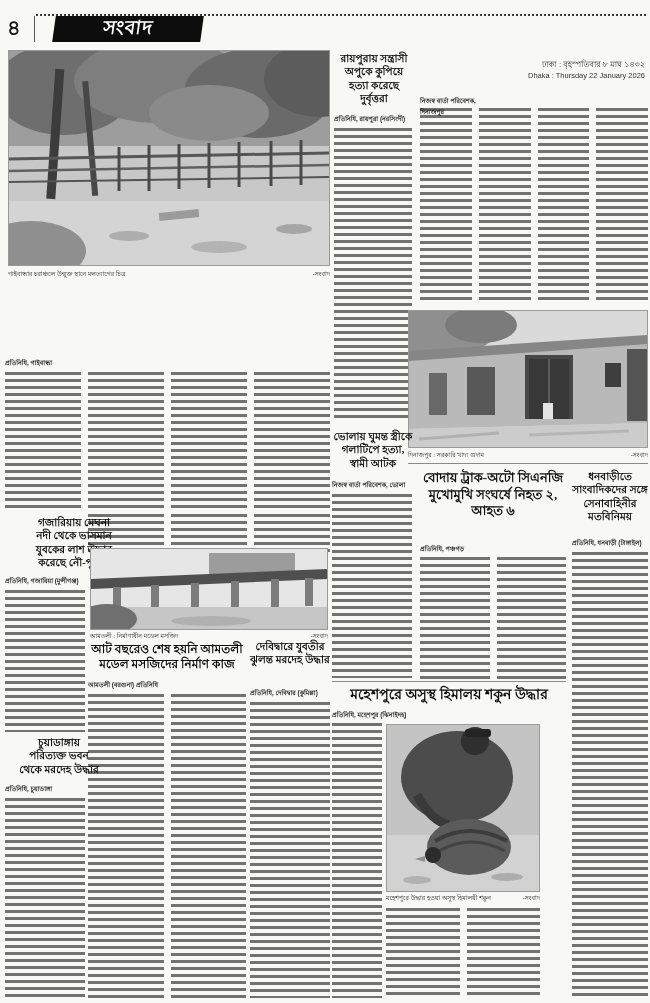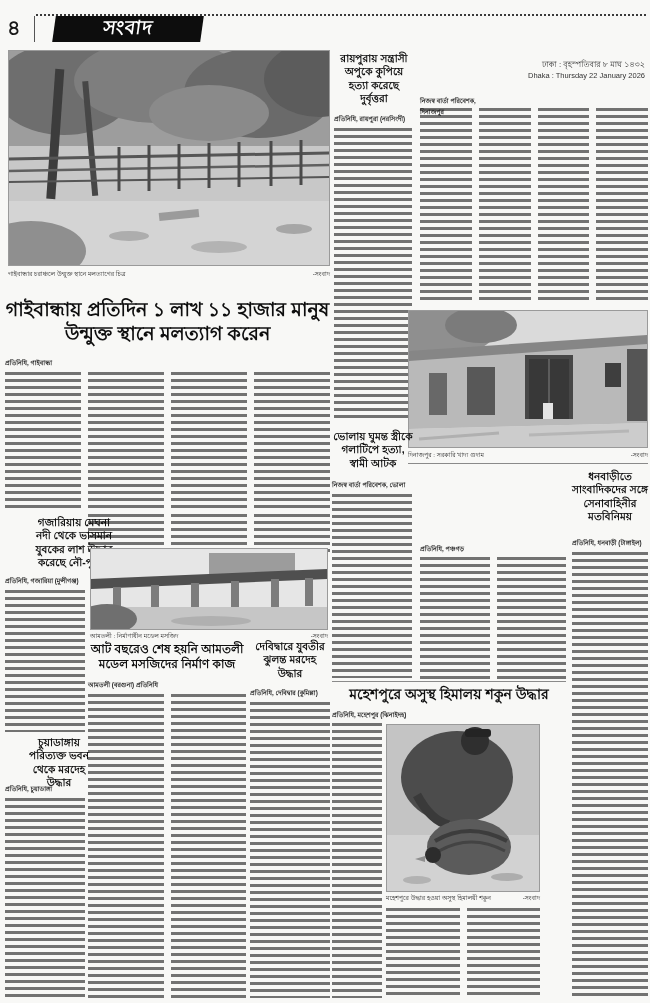--- a/index.html
+++ b/index.html
@@ -8,21 +8,21 @@
   .abs{position:absolute;}
   
   .dotline{border-top:2px dotted #3a3a3a;height:0;}
   .pagenum{font-size:21px;font-weight:bold;line-height:1;}
   .vdiv{border-left:1.5px solid #555;}
   .mast{background:#0d0d0d;color:#fff;display:flex;align-items:center;justify-content:center;
         font-weight:bold;font-size:19px;transform:skewX(-8deg);letter-spacing:1px;}
   .dates{text-align:right;font-size:7.5px;line-height:1.45;color:#333;}
   .dates .bn{font-size:8px;}
   
-  .hl{font-weight:bold;text-align:center;color:#0e0e0e;line-height:1.28;}
+  .hl{font-weight:bold;text-align:center;color:#0e0e0e;line-height:1.28;font-family:Liberation Serif, serif;}
   .hl.xl{font-size:19px;}
   .hl.lg{font-size:15.5px;}
   .hl.md{font-size:13px;}
   .hl.sm{font-size:10.5px;}
   .hl.s2{font-size:12px;}
   .byline{font-size:6.3px;font-weight:bold;color:#222;}
   
   .greek{background-image:repeating-linear-gradient(to bottom,
           rgba(25,25,25,.60) 0px, rgba(25,25,25,.60) 2.6px,
           rgba(255,255,255,0) 2.6px, rgba(255,255,255,0) 7px);}
@@ -118,20 +118,21 @@
   <div class="abs caption" style="left:408px;top:451px;width:240px;">
     <span>দিনাজপুর : সরকারি খাদ্য গুদাম</span>
     <span>-সংবাদ</span>
   </div>
   <div class="abs rule" style="left:408px;top:463px;width:240px;"></div>
 
   <div class="abs hl sm" style="left:332px;top:430px;width:82px;">ভোলায় ঘুমন্ত স্ত্রীকে গলাটিপে হত্যা, স্বামী আটক</div>
   <div class="abs byline" style="left:332px;top:480px;width:82px;">নিজস্ব বার্তা পরিবেশক, ভোলা</div>
   <div class="abs greek" style="left:332px;top:494px;width:80px;height:184px;"></div>
 
+  <div class="abs hl md" style="left:420px;top:470px;width:146px;">বোদায় ট্রাক-অটো সিএনজি মুখোমুখি সংঘর্ষে নিহত ২, আহত ৬</div>
   <div class="abs byline" style="left:420px;top:544px;width:80px;">প্রতিনিধি, পঞ্চগড়</div>
   <div class="abs cols" style="left:420px;top:557px;width:146px;height:122px;">
     <div class="greek"></div>
       <div class="greek"></div>
   </div>
 
   <div class="abs hl sm" style="left:572px;top:470px;width:76px;">ধনবাড়ীতে সাংবাদিকদের সঙ্গে সেনাবাহিনীর মতবিনিময়</div>
   <div class="abs byline" style="left:572px;top:538px;width:76px;">প্রতিনিধি, ধনবাড়ী (টাঙ্গাইল)</div>
   <div class="abs greek" style="left:572px;top:552px;width:76px;height:446px;"></div>
 
@@ -159,21 +160,20 @@
   </div>
   <div class="abs caption" style="left:386px;top:894px;width:154px;">
     <span>মহেশপুরে উদ্ধার হওয়া অসুস্থ হিমালয়ী শকুন</span>
     <span>-সংবাদ</span>
   </div>
   <div class="abs cols" style="left:386px;top:908px;width:154px;height:90px;">
     <div class="greek"></div>
       <div class="greek"></div>
   </div>
 
-  <div class="abs hl xl" style="left:5px;top:298px;width:325px;">গাইবান্ধায় প্রতিদিন ১ লাখ ১১ হাজার মানুষ উন্মুক্ত স্থানে মলত্যাগ করেন</div>
   <div class="abs byline" style="left:5px;top:358px;width:90px;">প্রতিনিধি, গাইবান্ধা</div>
   <div class="abs cols" style="left:5px;top:372px;width:325px;height:140px;">
     <div class="greek"></div>
       <div class="greek"></div>
     <div class="greek"></div>
       <div class="greek"></div>
   </div>
   <div class="abs cols" style="left:88px;top:514px;width:242px;height:40px;">
     <div class="greek"></div>
       <div class="greek"></div>

